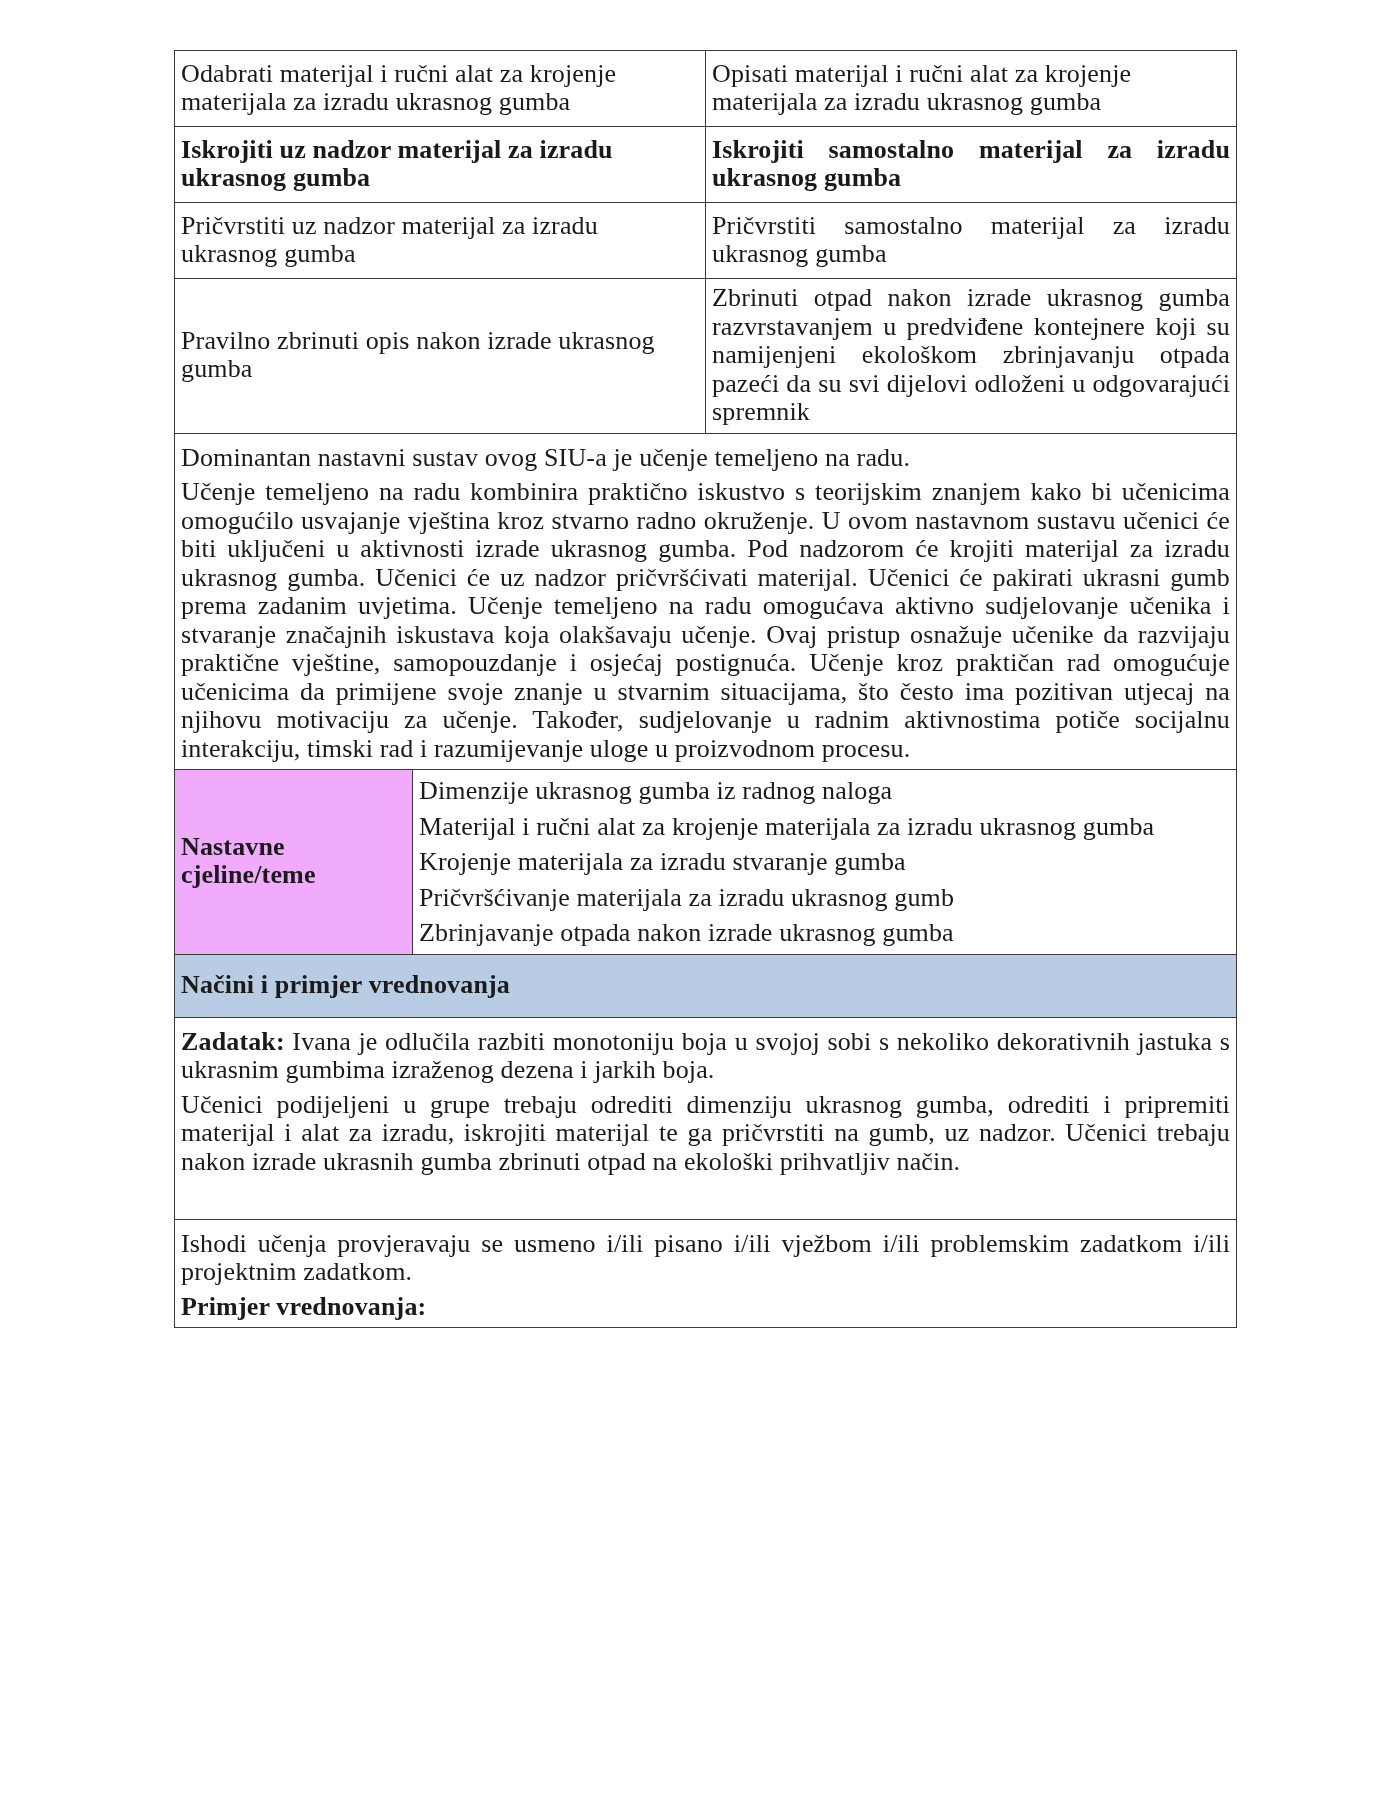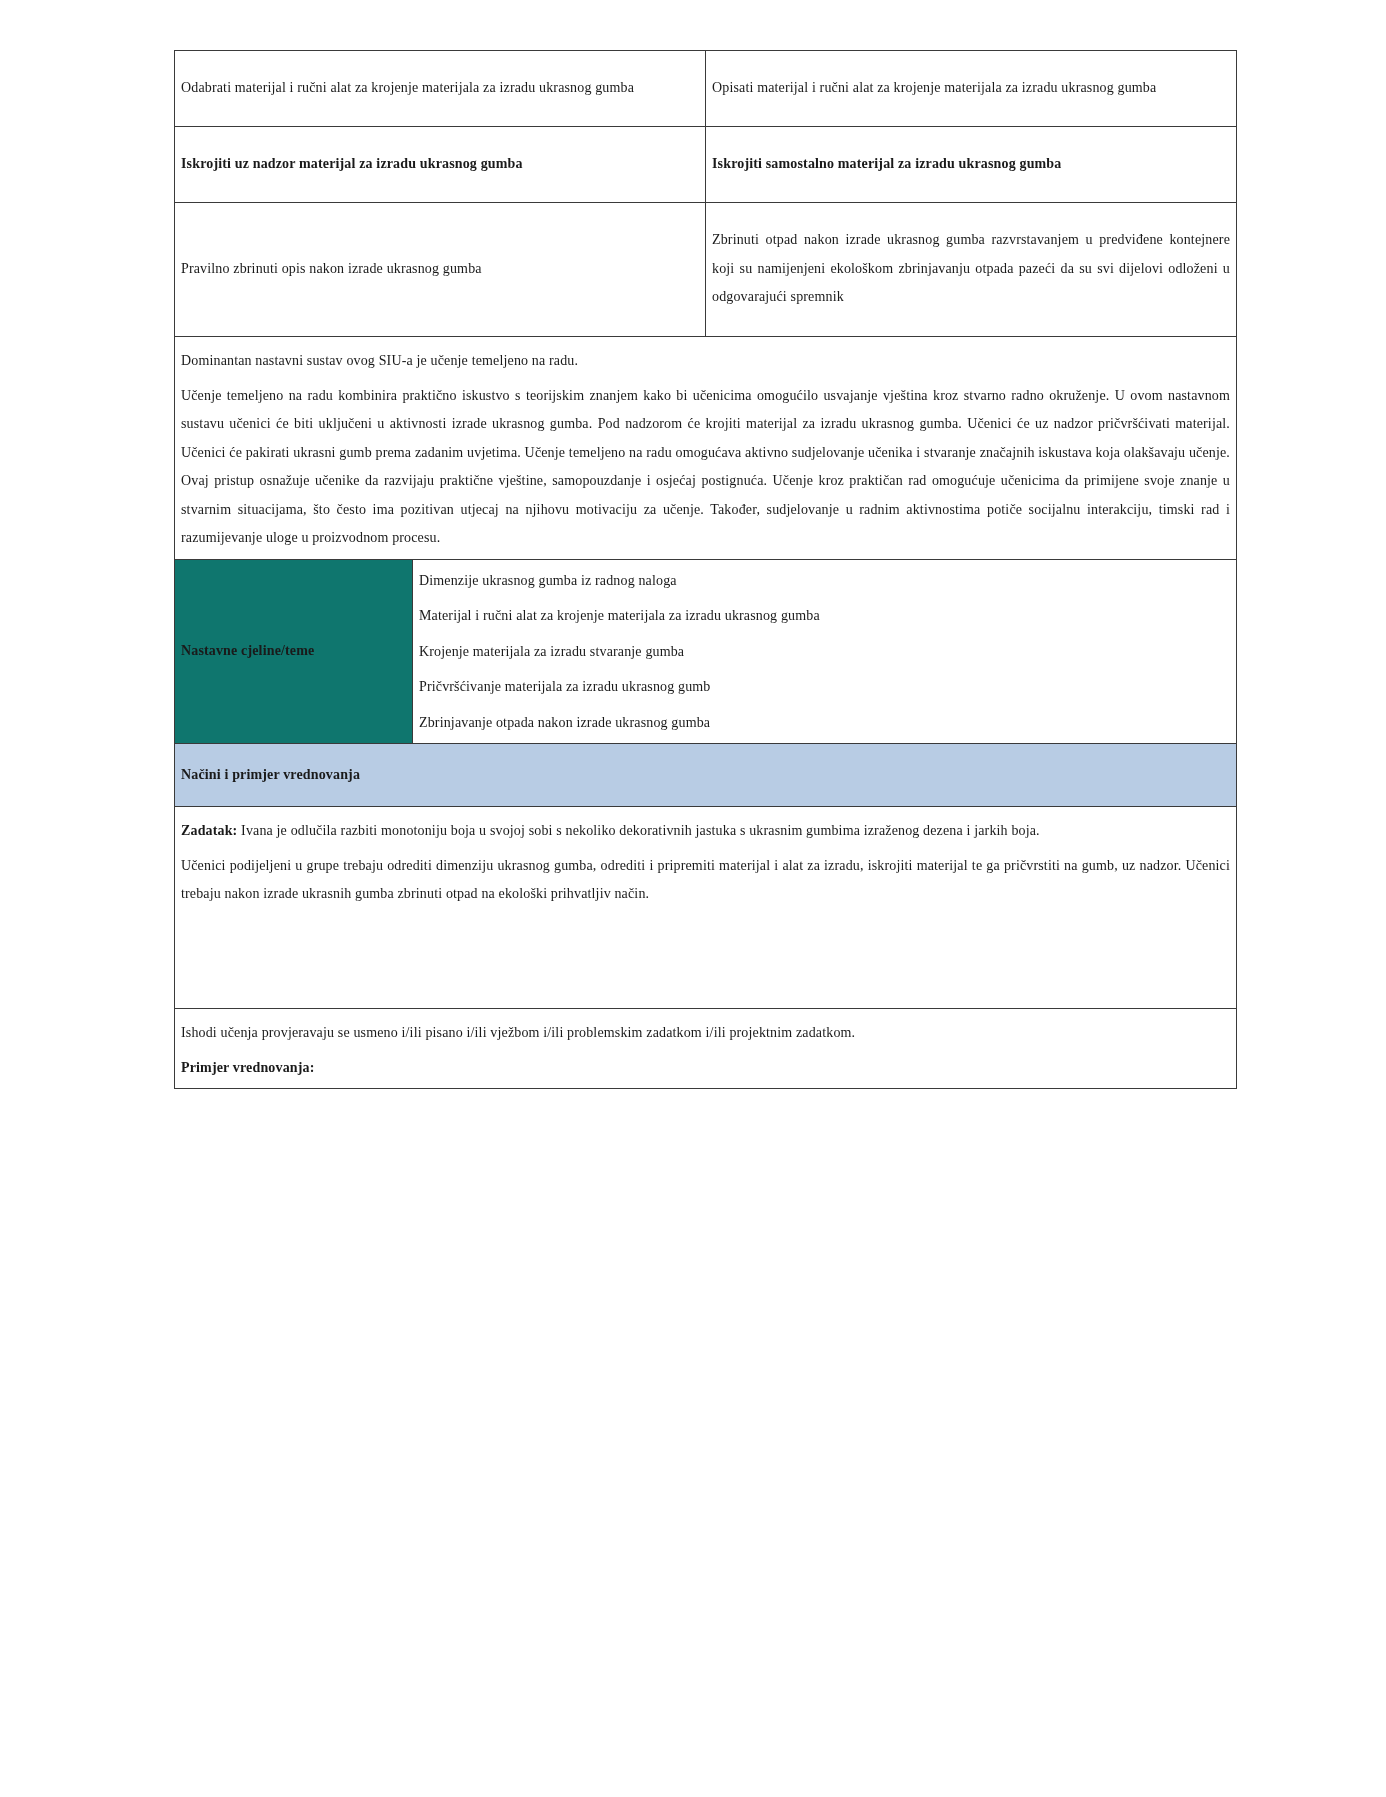--- a/index.html
+++ b/index.html
@@ -22,35 +22,35 @@
     }
     table.doc {
       width: 100%;
       border-collapse: collapse;
       table-layout: fixed;
     }
     table.doc td {
       border: 1.5px solid #3a3a3a;
       vertical-align: middle;
       padding: 5px 6px 6px 6px;
-      font-size: 14px;
+      font-size: 26px;
       line-height: 28.5px;
       font-family: "Liberation Serif", "DejaVu Serif", serif;
       letter-spacing: 0.15px;
     }
     .justify { text-align: justify; text-align-last: left; }
     .hdr {
       background: #b8cce4;
       font-weight: bold;
       height: 46px;
       padding-top: 8px !important;
       padding-bottom: 8px !important;
     }
     .hdr-label {
-      background: #0f766e;
+      background: #f0abfc;
       font-weight: bold;
     }
     .row1 td { height: 64px; }
     .row2 td { height: 64px; font-weight: bold; }
     .row3 td { height: 64px; }
     .row4 td { height: 122px; }
     p.par {
       margin: 0 0 6px 0;
     }
     p.par:last-child { margin-bottom: 0; }
@@ -89,20 +89,24 @@
 
     <tbody>
         <tr class="row1">
       <td colspan="2">Odabrati materijal i ručni alat za krojenje materijala za izradu ukrasnog gumba</td>
       <td>Opisati materijal i ručni alat za krojenje materijala za izradu ukrasnog gumba</td>
     </tr>
     <tr class="row2">
       <td colspan="2">Iskrojiti uz nadzor materijal za izradu ukrasnog gumba</td>
       <td class="justify">Iskrojiti samostalno materijal za izradu ukrasnog gumba</td>
     </tr>
+    <tr class="row3">
+      <td colspan="2">Pričvrstiti uz nadzor materijal za izradu ukrasnog gumba</td>
+      <td class="justify">Pričvrstiti samostalno materijal za izradu ukrasnog gumba</td>
+    </tr>
     <tr class="row4">
       <td colspan="2">Pravilno zbrinuti opis nakon izrade ukrasnog gumba</td>
       <td class="justify">Zbrinuti otpad nakon izrade ukrasnog gumba razvrstavanjem u predviđene kontejnere koji su namijenjeni ekološkom zbrinjavanju otpada pazeći da su svi dijelovi odloženi u odgovarajući spremnik</td>
     </tr>
 
     <tr>
       <td colspan="3" class="siu-cell">
         <p class="par">Dominantan nastavni sustav ovog SIU-a je učenje temeljeno na radu.</p>
         <p class="par justify">Učenje temeljeno na radu kombinira praktično iskustvo s teorijskim znanjem kako bi učenicima omogućilo usvajanje vještina kroz stvarno radno okruženje. U ovom nastavnom sustavu učenici će biti uključeni u aktivnosti izrade ukrasnog gumba. Pod nadzorom će krojiti materijal za izradu ukrasnog gumba. Učenici će uz nadzor pričvršćivati materijal. Učenici će pakirati ukrasni gumb prema zadanim uvjetima. Učenje temeljeno na radu omogućava aktivno sudjelovanje učenika i stvaranje značajnih iskustava koja olakšavaju učenje. Ovaj pristup osnažuje učenike da razvijaju praktične vještine, samopouzdanje i osjećaj postignuća. Učenje kroz praktičan rad omogućuje učenicima da primijene svoje znanje u stvarnim situacijama, što često ima pozitivan utjecaj na njihovu motivaciju za učenje. Također, sudjelovanje u radnim aktivnostima potiče socijalnu interakciju, timski rad i razumijevanje uloge u proizvodnom procesu.</p>
       </td>

